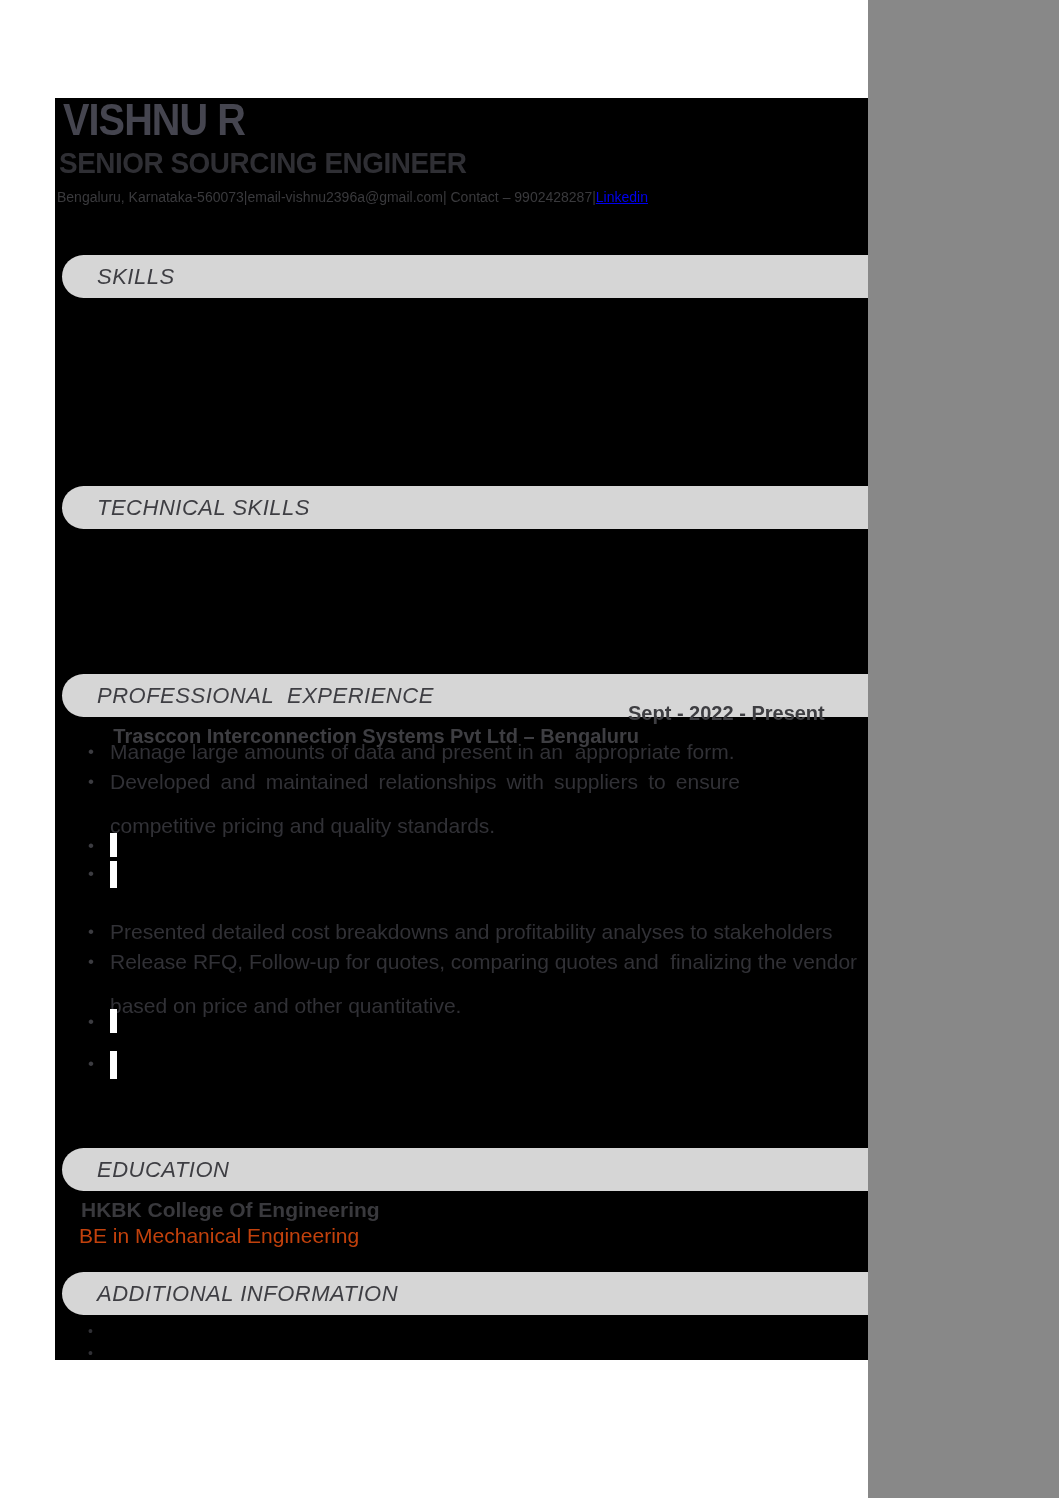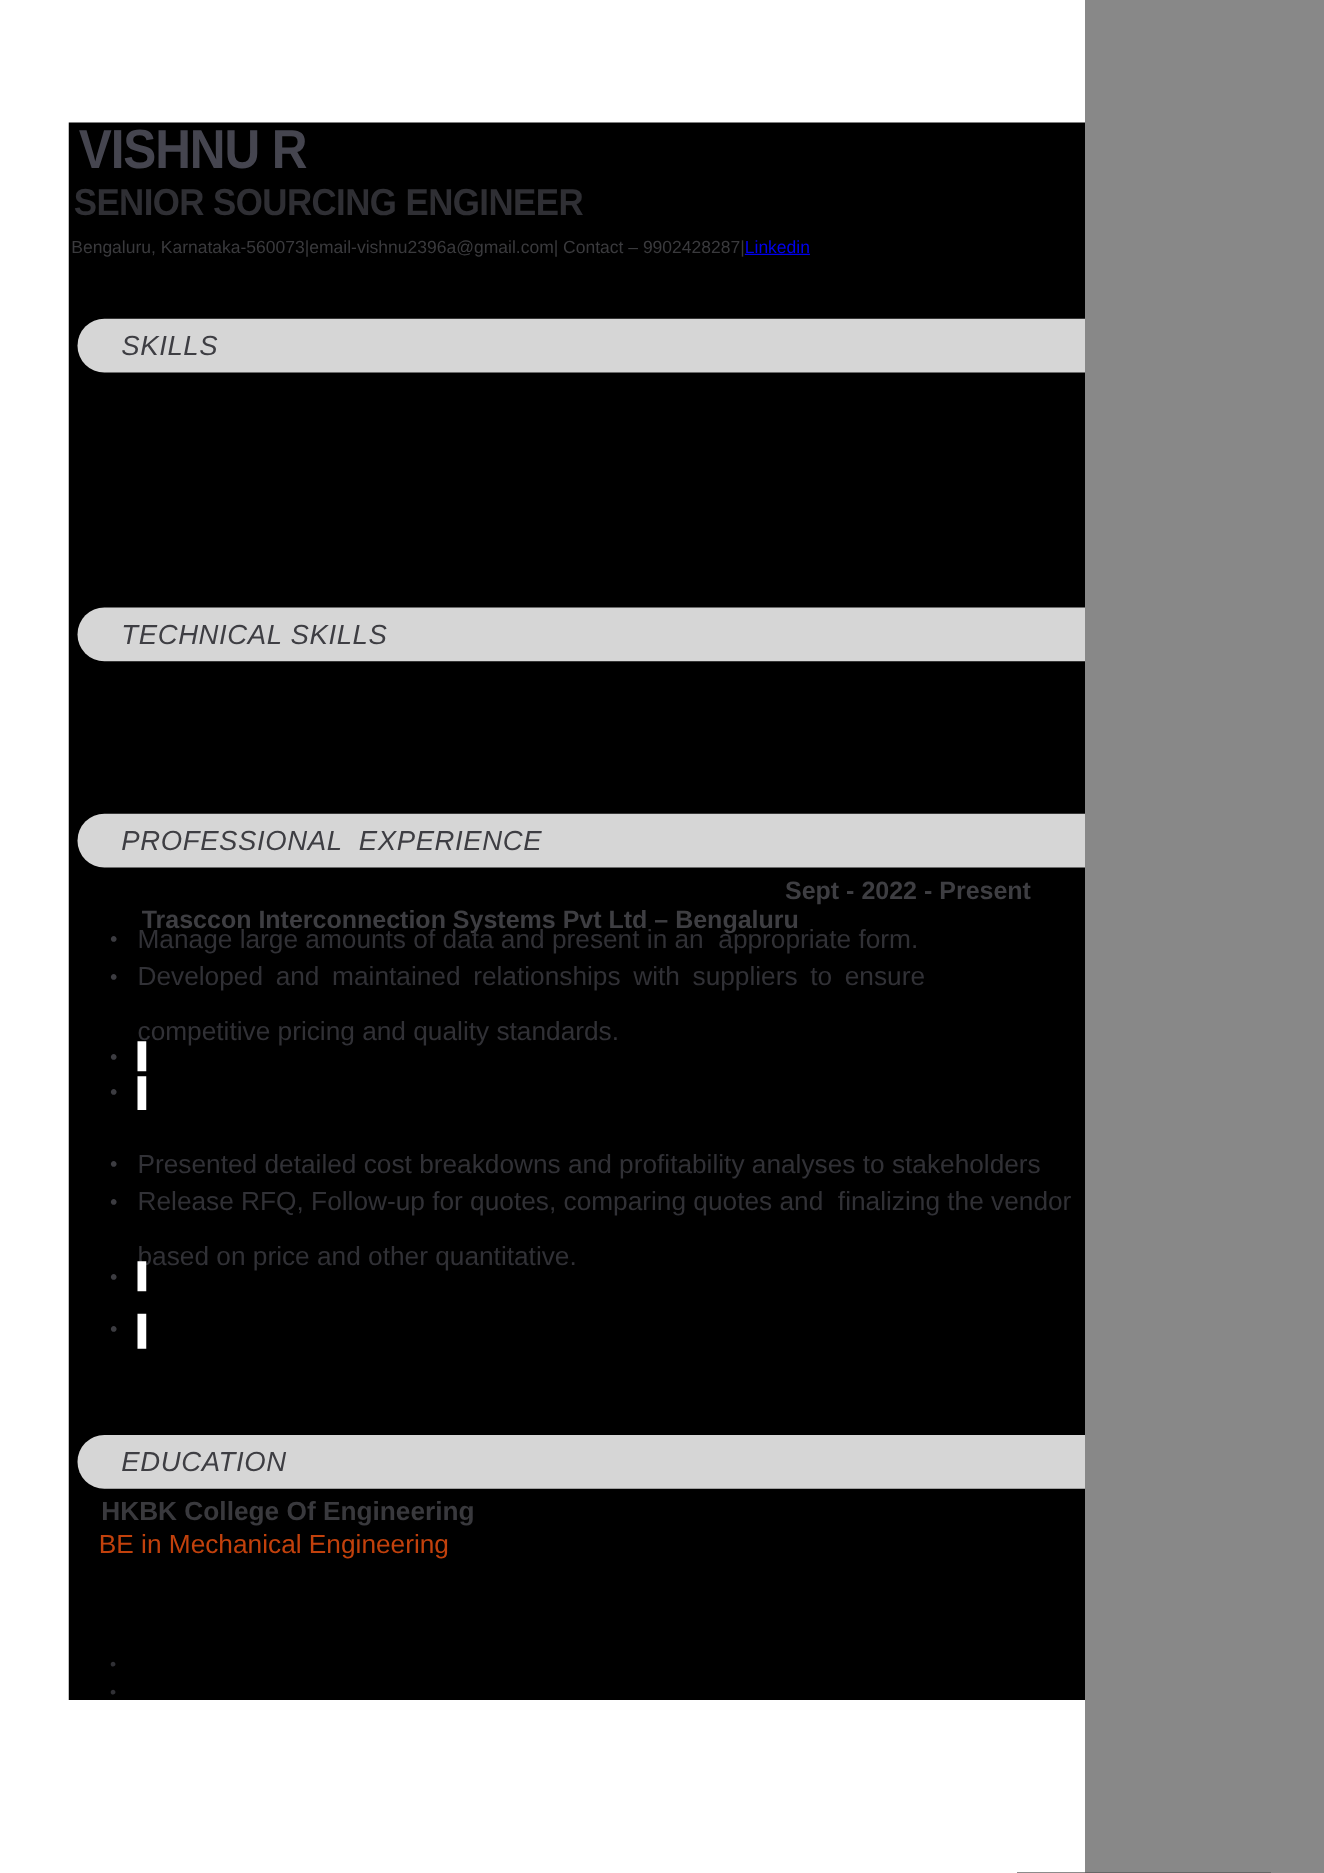--- a/index.html
+++ b/index.html
@@ -48,21 +48,21 @@
     position:absolute;left:7px;width:934px;height:43px;
     background:var(--pill-bg);border-radius:22px;
     display:flex;align-items:center;padding-left:35px;
   }
   .pill .pill-label{
     font-style:italic;font-size:22px;color:var(--pill-text);
     letter-spacing:.5px;white-space:pre;
   }
   .pill-summary{top:157px;}
   .pill-skills{top:388px;}
-  .pill-exp{top:553px;}
+  .pill-exp{top:576px;}
   .pill-edu{top:1050px;}
   .pill-add{top:1174px;}
   .company-row{
     position:absolute;left:25px;top:604px;width:900px;height:26px;
     font-size:20px;font-weight:700;color:#3e3e42;white-space:pre;
   }
   .company-row .dates{position:absolute;left:548px;top:0;}
   .xp-list{
     position:absolute;left:33px;top:640px;width:880px;
   }
@@ -173,20 +173,23 @@
         </div>
       </div>
 
     <div class="pill pill-edu">
       <span class="pill-label">EDUCATION</span>
     </div>
 
     <div class="edu-school">HKBK College Of Engineering</div>
     <div class="edu-degree">BE in Mechanical Engineering</div>
 
+    <div class="pill pill-add">
+      <span class="pill-label">ADDITIONAL INFORMATION</span>
+    </div>
 
     <div class="add-dots" id="add-dots">
         <div class="add-dot-row">•</div>
         <div class="add-dot-row">•</div>
       </div>
 
   </div>
 </div>
 
 </body></html>

